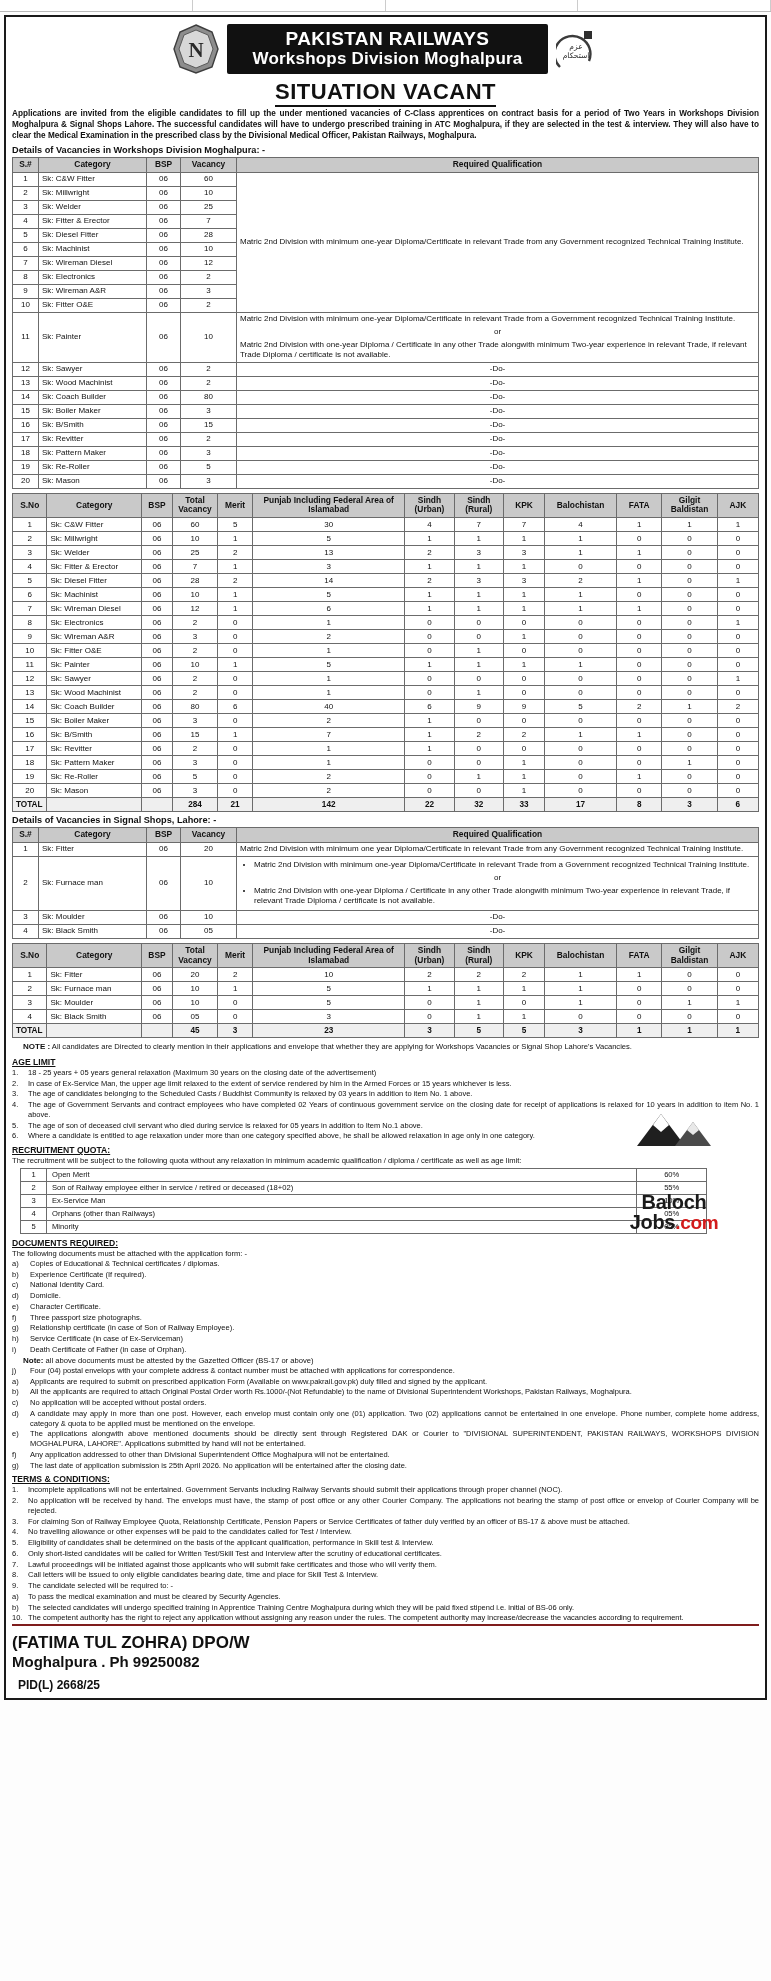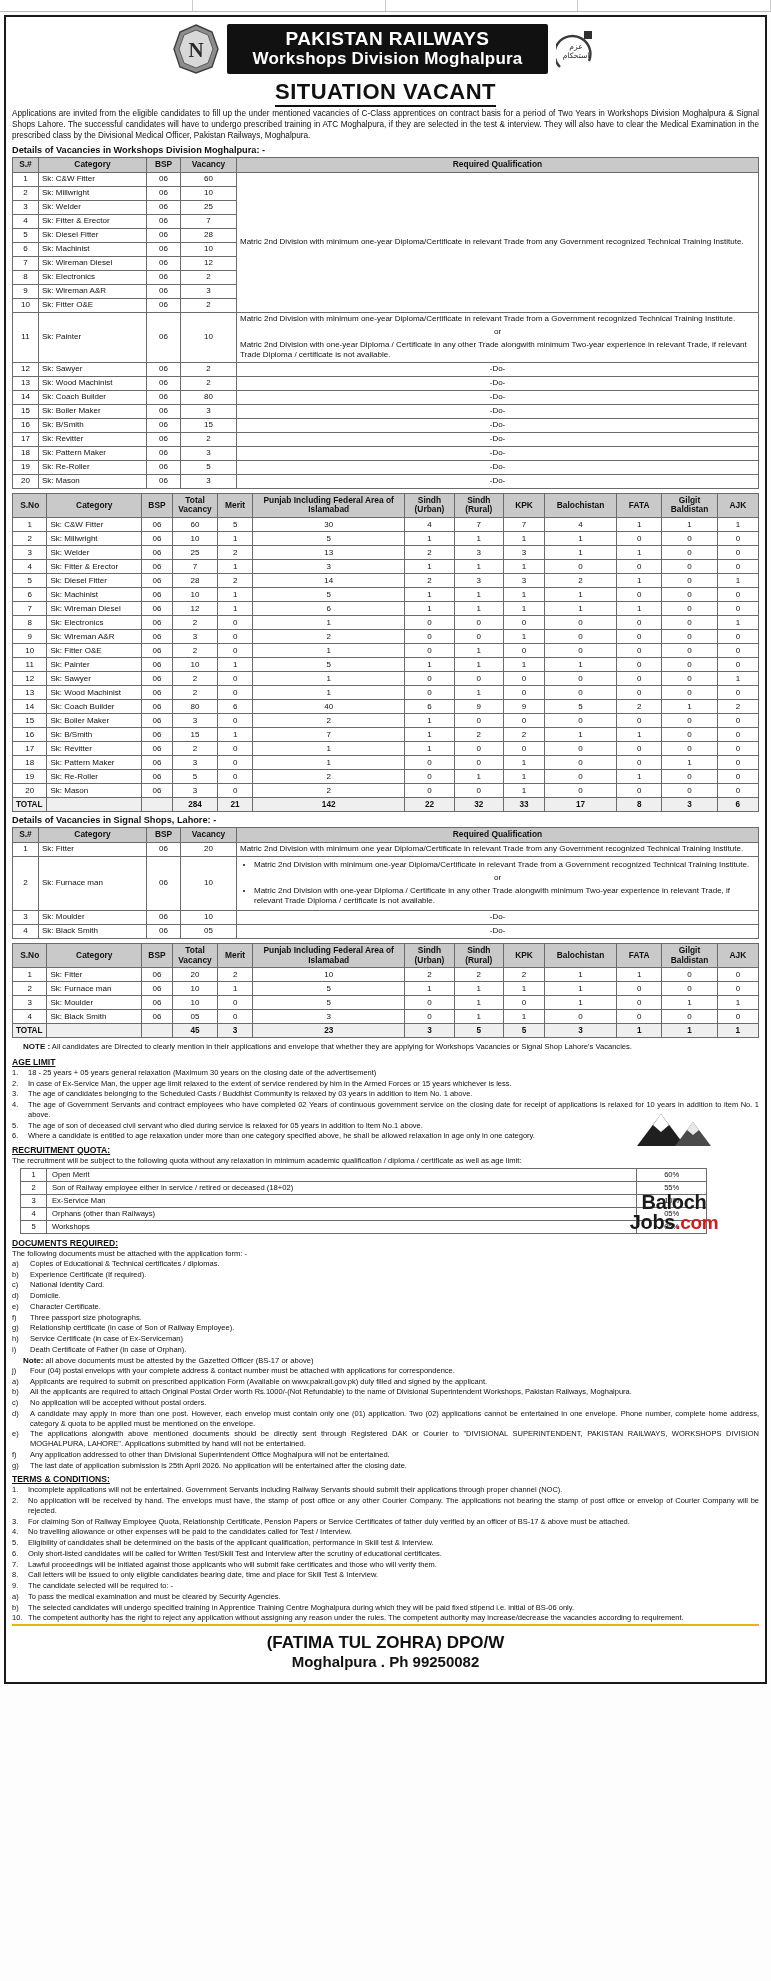--- a/index.html
+++ b/index.html
@@ -44,21 +44,21 @@
   }
   .title-block .l1 { font-size:19px; font-weight:bold; letter-spacing:.4px; line-height:1.12; }
   .title-block .l2 { font-size:17px; font-weight:bold; letter-spacing:.2px; line-height:1.18; }
   .seal { width:42px; height:44px; flex:0 0 auto; }
   .sitvac {
     text-align:center; font-size:22px; font-weight:bold; letter-spacing:.5px;
     margin:5px 0 4px 0;
   }
   .sitvac span { border-bottom:2px solid #111; padding-bottom:1px; }
 
-  .intro { font-size:8.2px; line-height:1.33; text-align:justify; margin:0 0 3px 0; }
+  .intro { font-size:8.2px; line-height:1.33; text-align:justify; margin:0 0 3px 0;font-weight:bold; }
   .sec-title { font-size:9.2px; font-weight:bold; margin:3px 0 2px 0; }
 
   
   table { border-collapse: collapse; width:100%; }
   table.grid, table.grid th, table.grid td { border:1px solid #6b6b6b; }
   table.grid th {
     background:#c9c9c9; font-size:8.4px; font-weight:bold; text-align:center;
     padding:2px 2px; line-height:1.15;
   }
   table.grid td {
@@ -113,22 +113,22 @@
   .logo-wrap {
     position:absolute; right:22px; width:150px; text-align:center;
   }
   .logo-mt { display:block; margin:0 auto; }
   .logo-t1 { font-size:20px; font-weight:bold; color:#1a1a1a; line-height:1; letter-spacing:-.3px;margin-top:44px; }
   .logo-t2 { font-size:20px; font-weight:bold; color:#1a1a1a; line-height:1; letter-spacing:-.3px; }
   .logo-dot { color:#d21b1b; font-size:19px; }
 
   
   .footer {
-    border-top:2px solid #eab308;
-    padding:6px 0 4px 0; text-align:center;
+    border-top:2px solid #7f1d1d;
+    padding:6px 0 4px 0; text-align:left;
   }
   .footer .f1 { font-size:17px; font-weight:bold; line-height:1.25; }
   .footer .f2 { font-size:15px; font-weight:bold; line-height:1.25; }
   .footer .f3 { font-size:15px; font-weight:bold; line-height:1.25; }
   .pid { font-size:12px; font-weight:bold; margin-top:2px; text-align:left; padding-left:6px; }
 </style>
 </head>
 <body>
 
 <div class="page">
@@ -855,21 +855,21 @@
             <td class="">Ex-Service Man</td>
             <td class="qp">10%</td>
           </tr>
           <tr>
             <td class="qn">4</td>
             <td class="">Orphans (other than Railways)</td>
             <td class="qp">05%</td>
           </tr>
           <tr>
             <td class="qn">5</td>
-            <td class="">Workshops</td>
+            <td class="">Minority</td>
             <td class="qp">05%</td>
           </tr>
         </tbody>
     </table>
 
     <div class="heading-sm">DOCUMENTS REQUIRED:</div>
     <div class="note-blk" style="margin-top:0">The following documents must be attached with the application form: -</div>
     <ul class="alist">
         <li>
           <span class="n">a)</span>
@@ -1012,15 +1012,16 @@
         <li>
           <span class="n">10.</span>
           <span class="t">The competent authority has the right to reject any application without assigning any reason under the rules. The competent authority may increase/decrease the vacancies according to requirement.</span>
         </li>
       </ul>
 
     <div class="footer">
       <div class="f1">(FATIMA TUL ZOHRA) DPO/W</div>
       <div class="f3">Moghalpura . Ph 99250082</div>
     </div>
+    <div class="pid">PID(L) 2668/25</div>
 
   </div>
 </div>
 
 </body></html>

